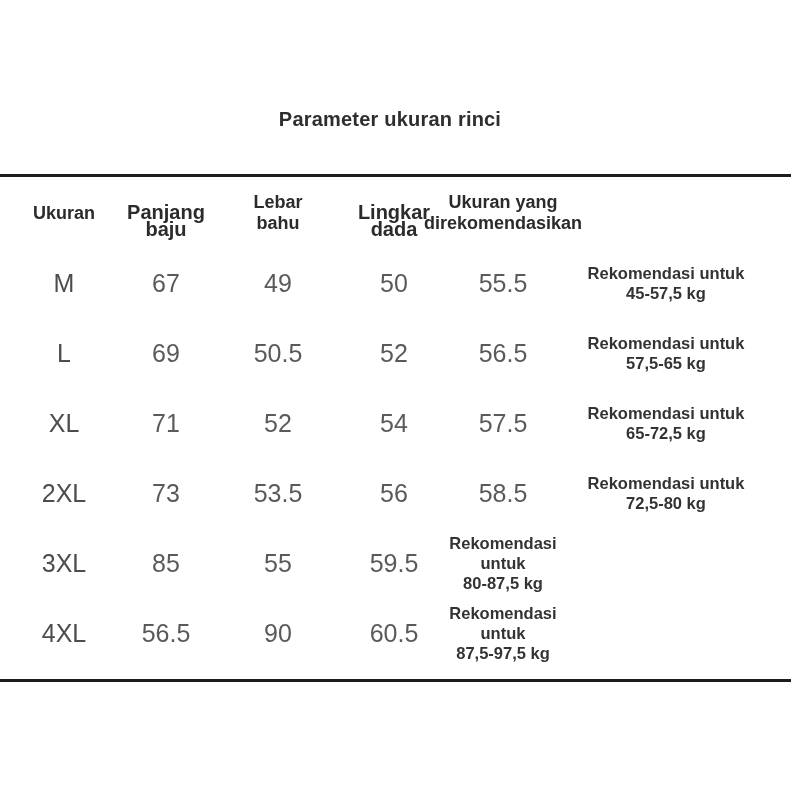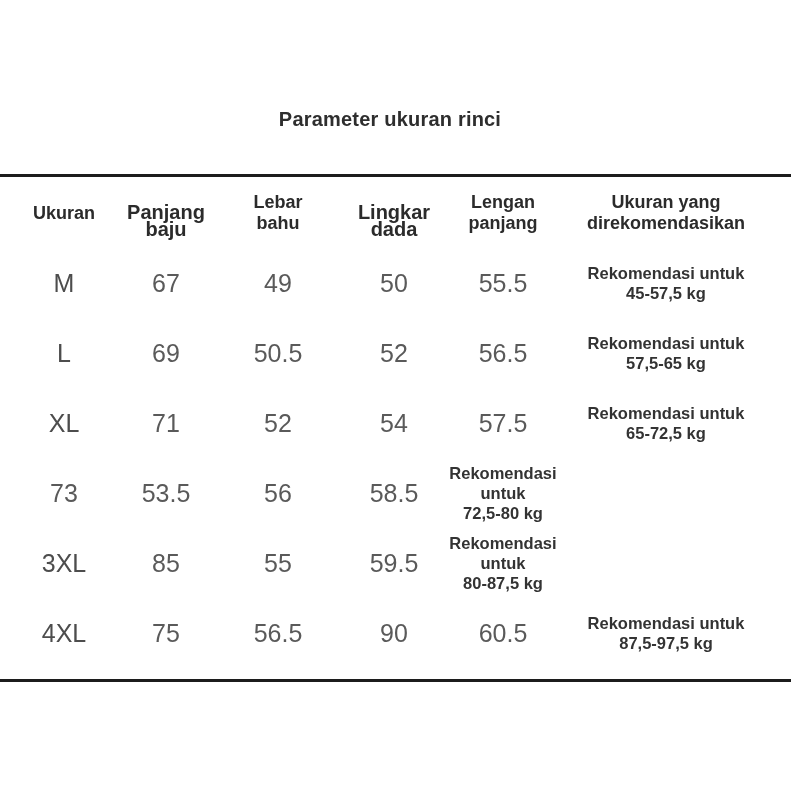--- a/index.html
+++ b/index.html
@@ -80,24 +80,20 @@
         </div>
       <div>
           <span class="hdr left">Lebar
 bahu</span>
         </div>
       <div>
           <span class="hdr sm">Lingkar
 dada</span>
         </div>
       <div>
-          <span class="hdr left">Lengan
-panjang</span>
-        </div>
-      <div>
           <span class="hdr">Ukuran yang
 direkomendasikan</span>
         </div>
     </div>
 
     <div class="trow">
       <div>
           <span class="size-label">M</span>
         </div>
       <div>
@@ -157,20 +153,23 @@
           <span class="num">57.5</span>
         </div>
       <div>
           <span class="rec">Rekomendasi untuk
 65-72,5 kg</span>
         </div>
     </div>
 
     <div class="trow">
       <div>
+          <span class="size-label">2XL</span>
+        </div>
+      <div>
           <span class="num">73</span>
         </div>
       <div>
           <span class="num">53.5</span>
         </div>
       <div>
           <span class="num">56</span>
         </div>
       <div>
           <span class="num">58.5</span>
@@ -198,23 +197,20 @@
           <span class="rec">Rekomendasi untuk
 80-87,5 kg</span>
         </div>
     </div>
 
     <div class="trow">
       <div>
           <span class="size-label">4XL</span>
         </div>
       <div>
-          <span class="num">75</span>
-        </div>
-      <div>
           <span class="num">56.5</span>
         </div>
       <div>
           <span class="num">90</span>
         </div>
       <div>
           <span class="num">60.5</span>
         </div>
       <div>
           <span class="rec">Rekomendasi untuk

